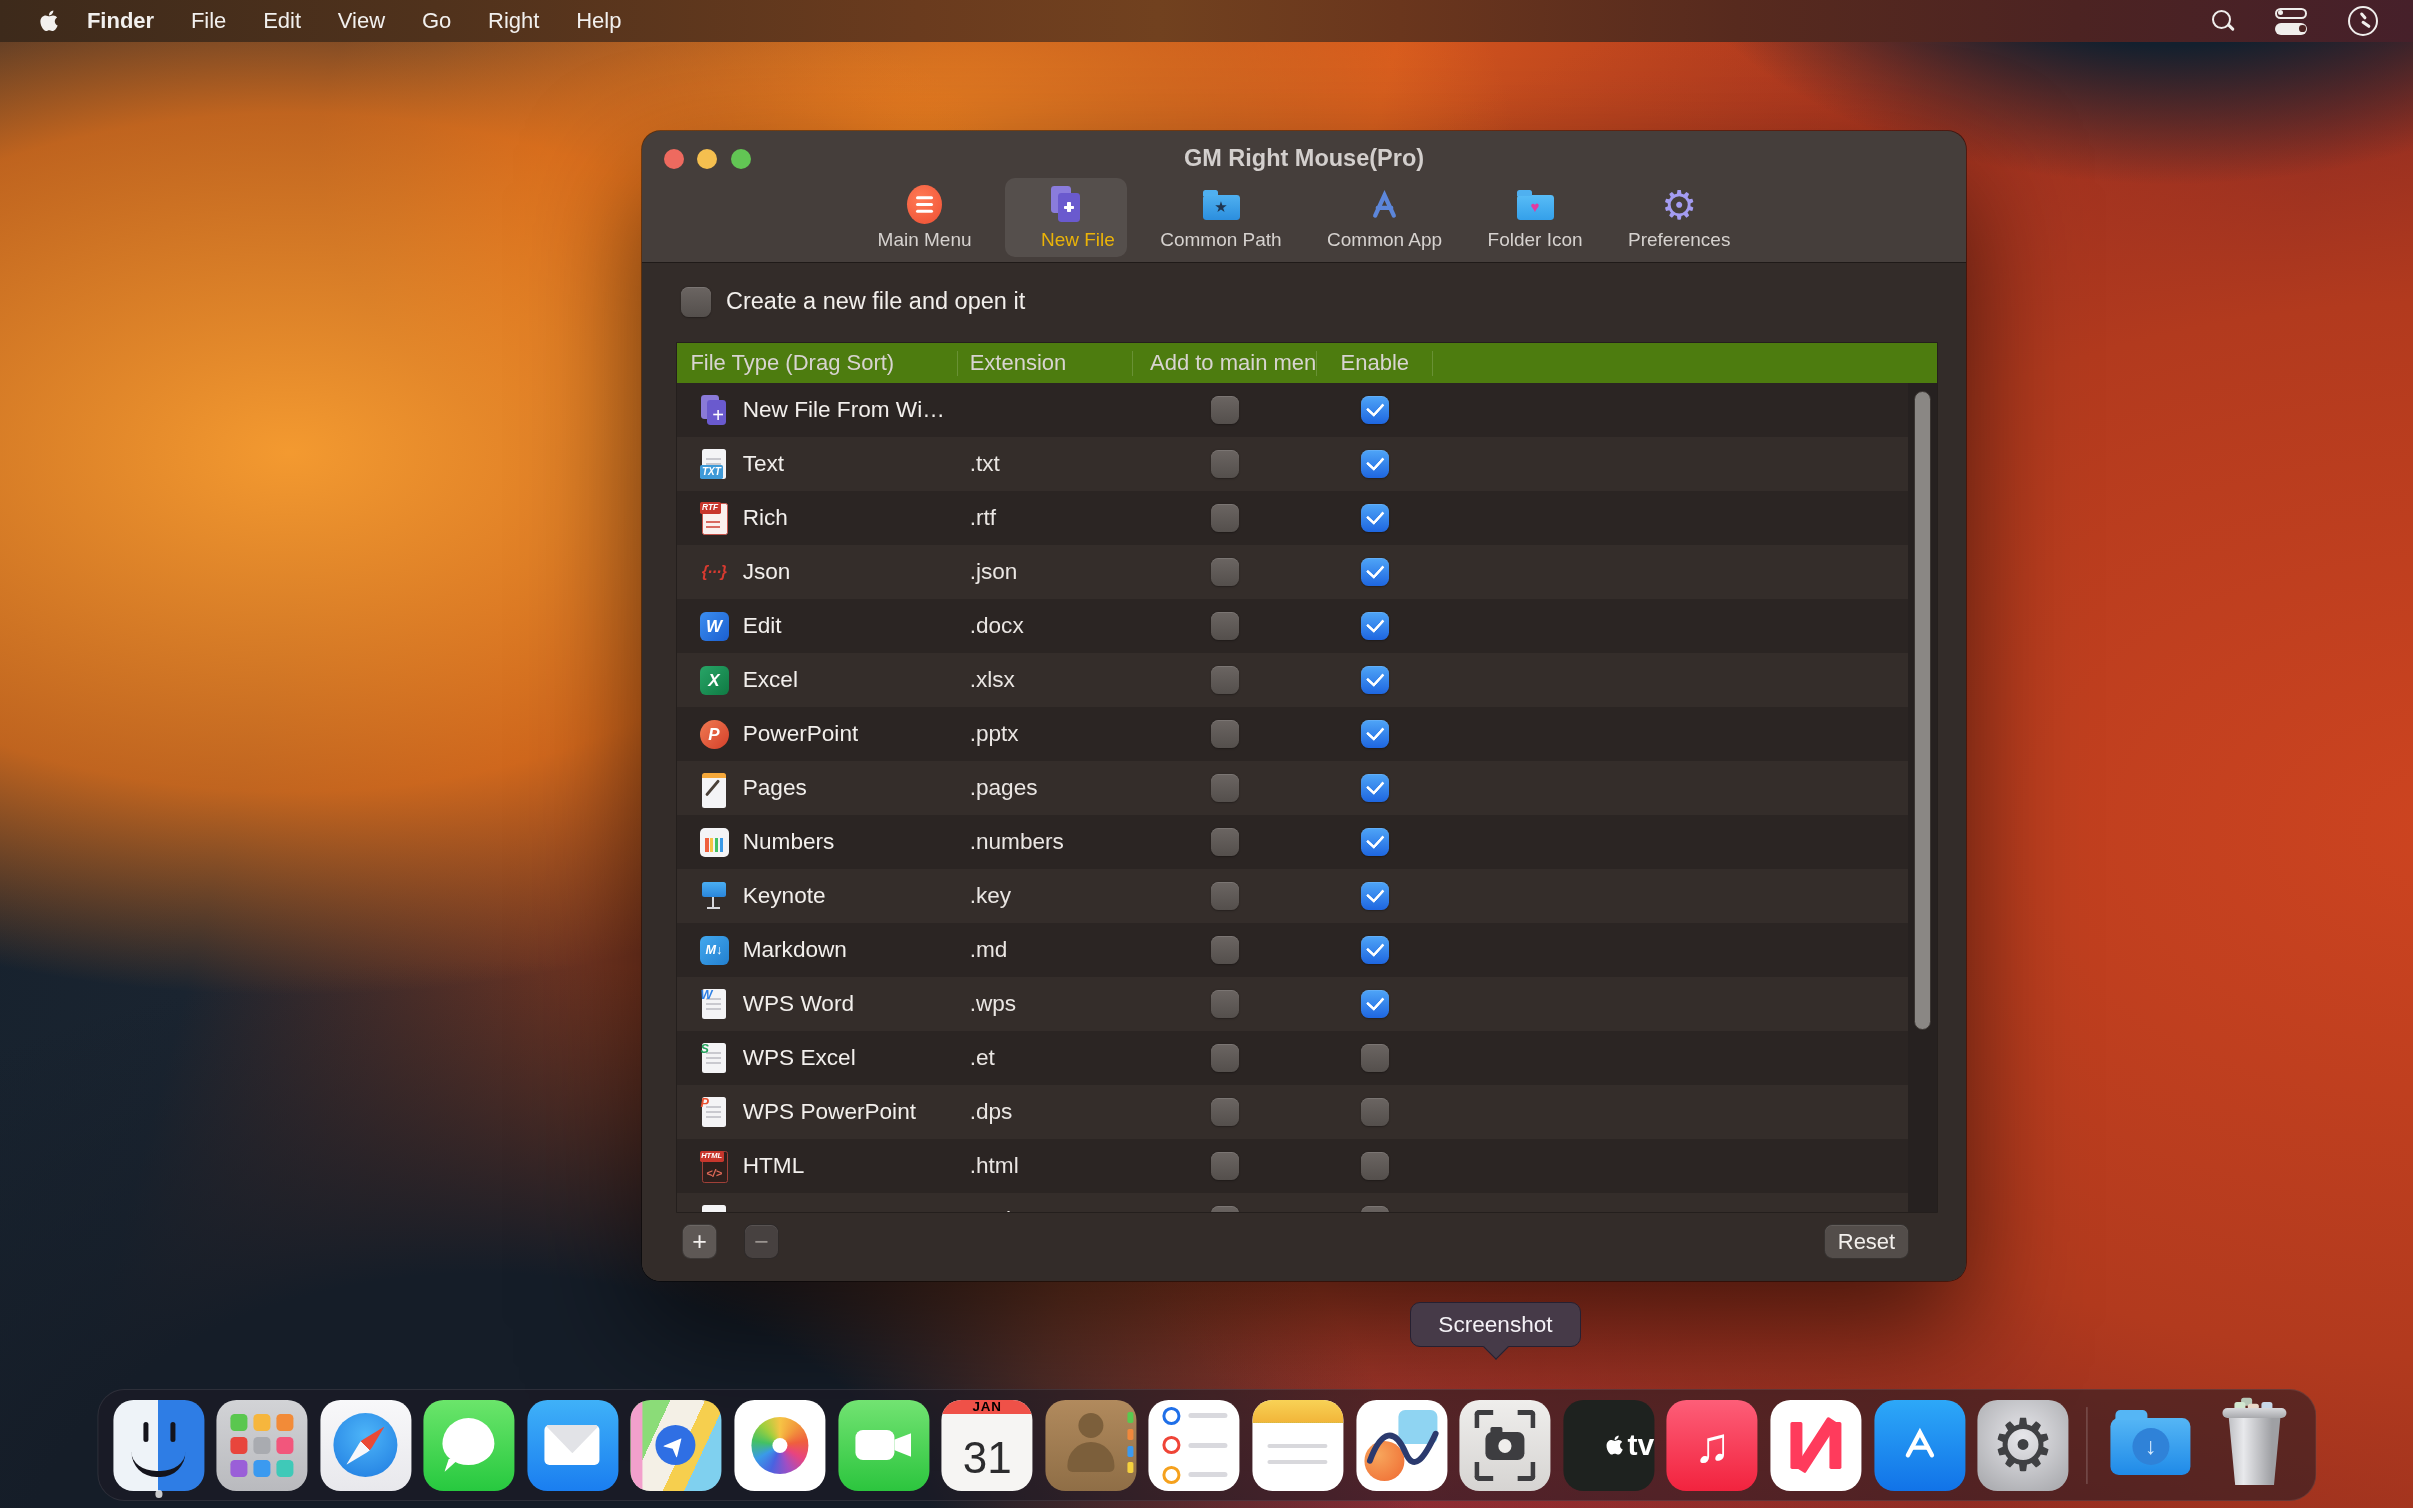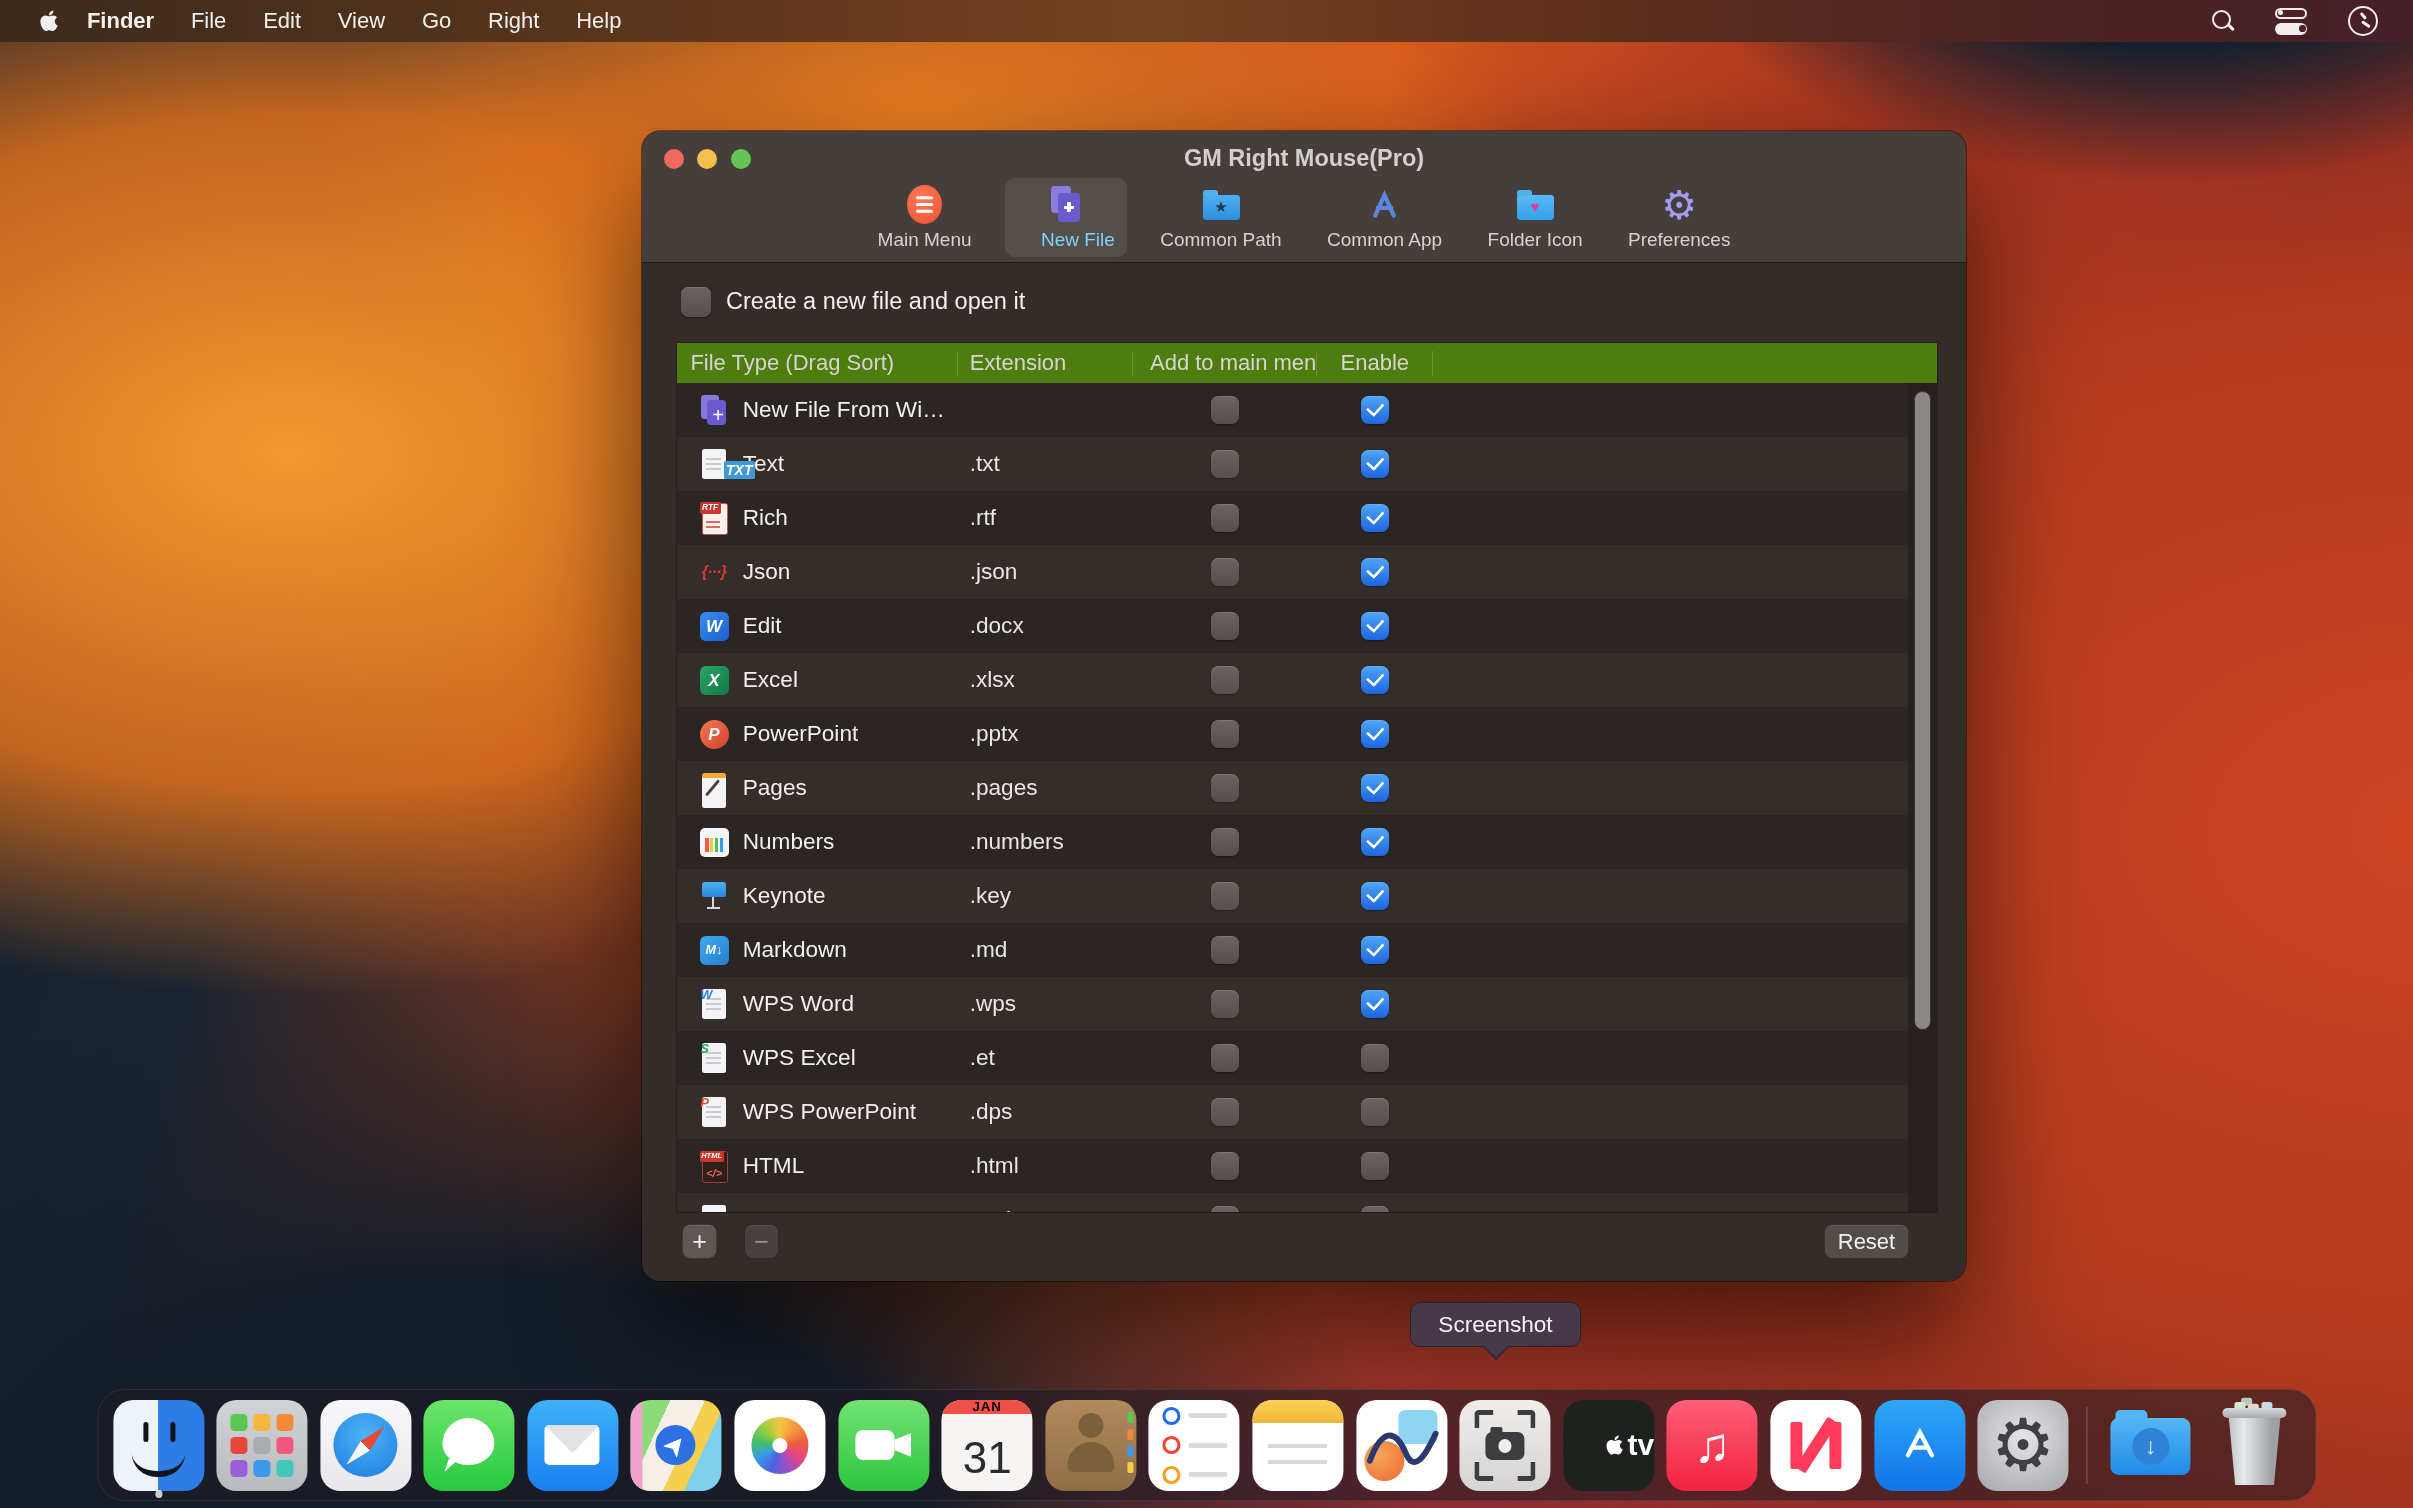--- a/index.html
+++ b/index.html
@@ -42,21 +42,21 @@
   .titlebar { position:absolute; top:0; left:0; right:0; height:54px; }
   .lights { position:absolute; left:22px; top:17.6px; display:flex; gap:13.4px; }
   .light { width:20px; height:20px; border-radius:50%; }
   .win-title { position:absolute; inset:0; display:flex; align-items:center; justify-content:center;
     font-weight:bold; font-size:23.5px; color:#d3cfcd; }
 
   .toolbar { position:absolute; top:47px; left:0; right:0; display:flex; justify-content:center; align-items:flex-start; gap:22px; }
   .tab { display:flex; flex-direction:column; align-items:center; gap:4.2px; padding:6.7px 11.7px 5.9px; border-radius:10px;justify-content:space-between; }
   .tab.checked { background:rgba(255,255,255,.09); }
   .tlabel { font-size:19px; color:#d6d2cf; white-space:nowrap; }
-  .tab.checked .tlabel { color:#7dd3fc;margin-left:24px; }
+  .tab.checked .tlabel { color:#eab308;margin-left:24px; }
   .tico { height:40px; display:flex; align-items:center; justify-content:center; }
 
   .ti-mainmenu { width:35px; height:39px; border-radius:50%; background:radial-gradient(circle at 40% 35%, #ff7a55, #ee4f33); display:flex; align-items:center; justify-content:center; }
   .ti-mainmenu .bars { width:17px; height:3.4px; background:#fff; border-radius:1.7px; box-shadow:0 -6.7px 0 #fff, 0 6.7px 0 #fff; }
   .ti-newfile { position:relative; width:39px; height:40px; }
   .ti-newfile::before { content:""; position:absolute; left:5px; top:1.7px; width:20px; height:27px; background:#8a7cdc; border-radius:3.4px; }
   .ti-newfile::after { content:""; position:absolute; left:11.7px; top:8.4px; width:22px; height:28.5px; background:#6a5ace; border-radius:3.4px; }
   .ti-newfile .plus { position:absolute; z-index:2; left:17.6px; top:17.6px; width:10px; height:10px; }
   .ti-newfile .plus::before { content:""; position:absolute; left:3.4px; top:0; width:3.4px; height:10px; background:#fff; border-radius:0.8px; }
   .ti-newfile .plus::after { content:""; position:absolute; left:0; top:3.4px; width:10px; height:3.4px; background:#fff; border-radius:0.8px; }
@@ -96,21 +96,21 @@
   
   .ficon { width:34px; height:34px; position:relative; display:flex; align-items:center; justify-content:center; flex:0 0 auto; }
   .badge, .badge2 { position:absolute; font-weight:bold; line-height:1; }
   .fi-newfile::before { content:""; position:absolute; left:4.2px; top:1.7px; width:17.6px; height:24px; background:#8a7ad8; border-radius:3.4px; }
   .fi-newfile::after { content:""; position:absolute; left:10px; top:6.7px; width:19px; height:25px; background:#6a5ace; border-radius:3.4px; }
   .fi-newfile .badge { z-index:2; left:15px; top:11.7px; color:#fff; font-size:20px; font-weight:normal; }
   .fi-txt::before, .fi-pages::before, .fi-wpsw::before, .fi-wpse::before, .fi-wpsp::before, .fi-xml::before
     { content:""; position:absolute; left:5px; top:1.7px; width:23.5px; height:30px; background:#f4f4f6; border-radius:2.5px; }
   .fi-txt::after, .fi-wpsw::after, .fi-wpse::after, .fi-wpsp::after, .fi-xml::after
     { content:""; position:absolute; left:9.2px; top:11px; width:15px; height:1.7px; background:#c9c9cf; box-shadow:0 5px 0 #c9c9cf, 0 10px 0 #c9c9cf; }
-  .fi-txt .badge { left:2.5px; bottom:2.5px; background:#3f9ad8; color:#fff; font-size:14px; padding:1.7px 2.5px; border-radius:1.7px; z-index:2;margin-left:24px; }
+  .fi-txt .badge { left:2.5px; bottom:2.5px; background:#3f9ad8; color:#fff; font-size:10px; padding:1.7px 2.5px; border-radius:1.7px; z-index:2; }
   .fi-rtf::before { content:""; position:absolute; left:5px; top:1.7px; width:23.5px; height:30px; background:#faf0ee; border:0.8px solid #c4534a; border-radius:2.5px; }
   .fi-rtf::after { content:""; position:absolute; left:9.2px; top:20px; width:13.4px; height:1.7px; background:#d86a60; box-shadow:0 5px 0 #d86a60; }
   .fi-rtf .badge { left:2.5px; top:0.8px; background:#c8362c; color:#fff; font-size:8.4px; padding:1.7px 2.5px; border-radius:1.7px; z-index:2; }
   .fi-json .badge { position:static; color:#d83a30; font-size:16px; letter-spacing:-0.8px; }
   .fi-word::before, .fi-excel::before, .fi-md::before { content:""; position:absolute; inset:2.5px; border-radius:5.9px; }
   .fi-word::before { background:linear-gradient(135deg,#3b8ef0,#1b5fd0); }
   .fi-excel::before { background:linear-gradient(135deg,#28a567,#0f7a43); }
   .fi-md::before { background:linear-gradient(135deg,#42a8ee,#2380d0); }
   .fi-ppt::before { content:""; position:absolute; inset:2.5px; border-radius:50%; background:linear-gradient(135deg,#f07a52,#d4402a); }
   .fi-word .badge, .fi-excel .badge, .fi-ppt .badge { position:relative; z-index:2; color:#fff; font-size:17px; }

